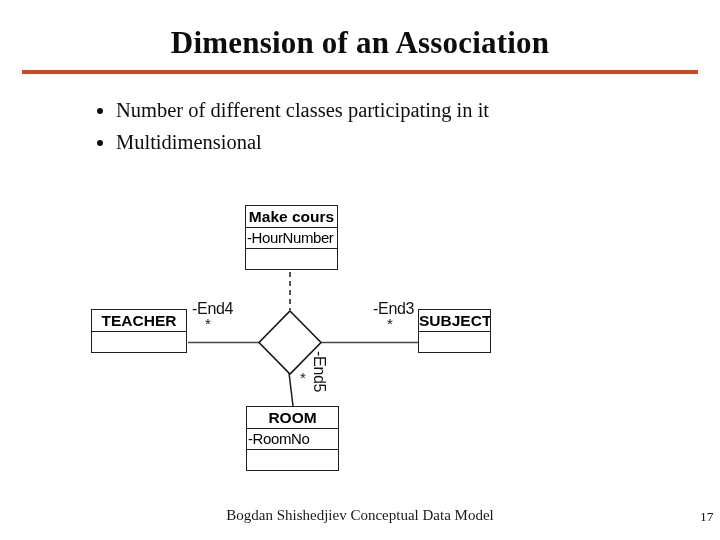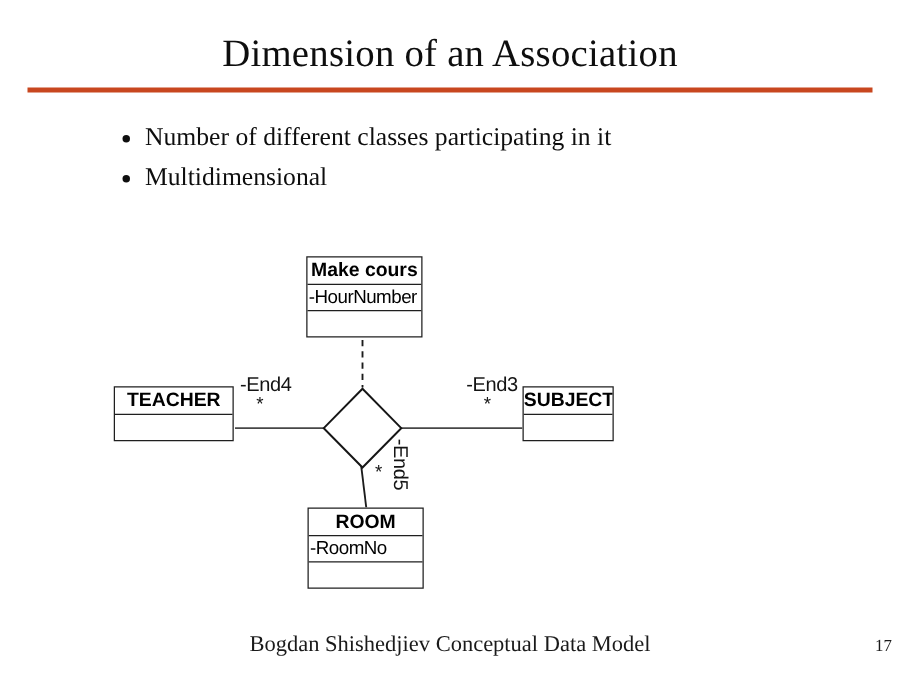--- a/index.html
+++ b/index.html
@@ -9,21 +9,21 @@
     position:relative;
     overflow:hidden;
     font-family:"Liberation Serif", serif;
     color:#0e0e0e;
   }
 
   
   .title {
     position:absolute; top:24px; left:0; width:720px;
     text-align:center;
-    font-size:31px; font-weight:400; line-height:38px;
+    font-size:31px; font-weight:700; line-height:38px;
     color:#0e0e0e;
     letter-spacing:0.2px;
   }
   .title-rule {
     position:absolute; left:22px; top:70px;
     width:676px; height:4px;
   }
 
   
   .bullets {
@@ -86,21 +86,21 @@
     color:#141414;
   }
   .mult-end4 { left:205px; top:316px; }
   .mult-end3 { left:387px; top:316px; }
   .mult-end5 { left:300px; top:370px; }
 
   
   .footer-text {
     position:absolute; top:507px; left:0; width:720px;
     text-align:center;
-    font-size:18px; line-height:16px;
+    font-size:15px; line-height:16px;
     color:#1a1a1a;
   }
   .page-num {
     position:absolute; top:509px; left:652px;
     font-size:13.5px; line-height:16px;
     color:#1a1a1a;
     margin-left:48px;
   }
 </style>
 </head>

